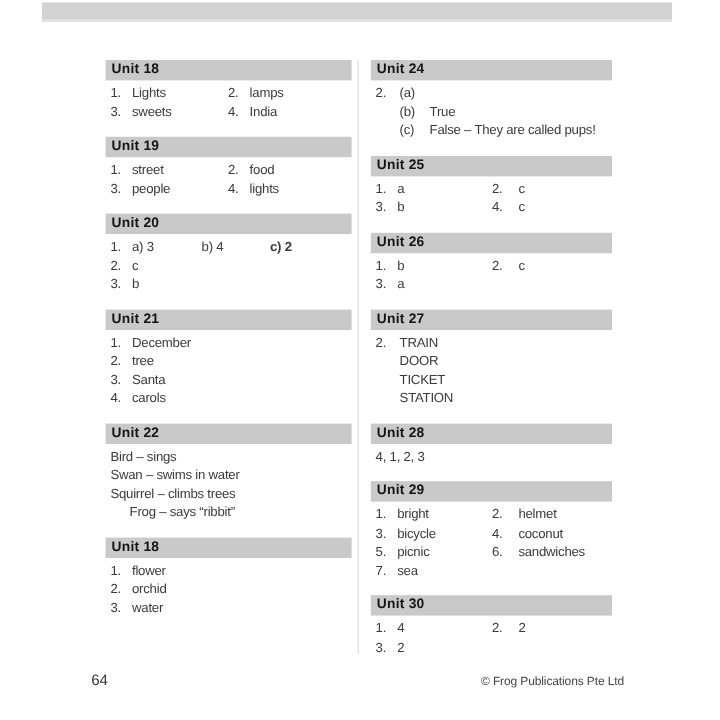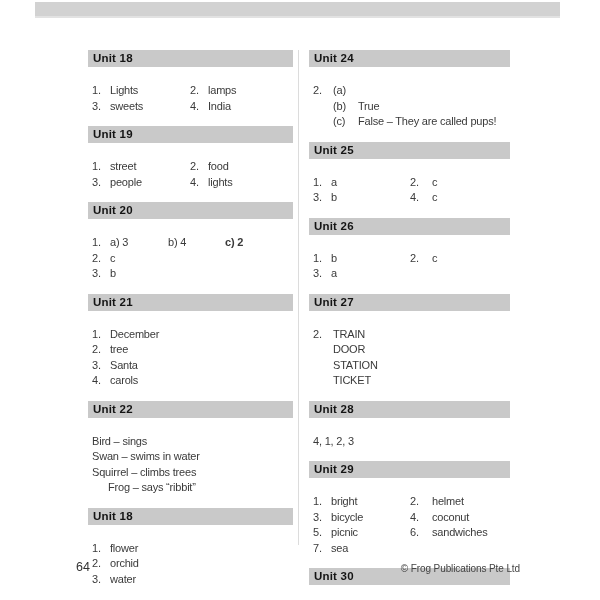--- a/index.html
+++ b/index.html
@@ -25,21 +25,21 @@
   .col { position: absolute; top: 50px; }
   .col-left  { left: 88px;  width: 205px; }
   .col-right { left: 309px; width: 201px; }
   .section { margin-bottom: 12px; }
   .bar {
     height: 17px; line-height: 17px;
     background: #c9c9c9;
     color: #141414;
     font-size: 11.5px; font-weight: bold;
     padding-left: 5px;
-    margin-bottom: 16px;
+    margin-bottom: 4px;
     letter-spacing: 0.2px;
   }
   .row {
     display: flex;
     line-height: 15.5px;
     font-size: 11px;
     padding-left: 4px;
     white-space: pre;
     letter-spacing: -0.2px;
     color: #3a3a3a;
@@ -113,22 +113,22 @@
       </div>
       <div class="section">
         <div class="bar">Unit 26</div>
         <div class="row"><span style="flex: 0 0 18px; width: 18px;">1.</span><span style="flex: 0 0 79px; width: 79px;">b</span><span style="flex: 0 0 22px; width: 22px;">2.</span><span style="flex: 1 1 0%;">c</span></div>
         <div class="row"><span style="flex: 0 0 18px; width: 18px;">3.</span><span style="flex: 1 1 0%;">a</span></div>
       </div>
       <div class="section">
         <div class="bar">Unit 27</div>
         <div class="row"><span style="flex: 0 0 20px; width: 20px;">2.</span><span style="flex: 1 1 0%;">TRAIN</span></div>
         <div class="row"><span style="flex: 0 0 20px; width: 20px;"></span><span style="flex: 1 1 0%;">DOOR</span></div>
+        <div class="row"><span style="flex: 0 0 20px; width: 20px;"></span><span style="flex: 1 1 0%;">TICKET</span></div>
         <div class="row"><span style="flex: 0 0 20px; width: 20px;"></span><span style="flex: 1 1 0%;">STATION</span></div>
-        <div class="row"><span style="flex: 0 0 20px; width: 20px;"></span><span style="flex: 1 1 0%;">TICKET</span></div>
       </div>
       <div class="section">
         <div class="bar">Unit 28</div>
         <div class="row"><span style="flex: 1 1 0%;">4, 1, 2, 3</span></div>
       </div>
       <div class="section">
         <div class="bar">Unit 29</div>
         <div class="row"><span style="flex: 0 0 18px; width: 18px;">1.</span><span style="flex: 0 0 79px; width: 79px;">bright</span><span style="flex: 0 0 22px; width: 22px;">2.</span><span style="flex: 1 1 0%;">helmet</span></div>
         <div class="row"><span style="flex: 0 0 18px; width: 18px;">3.</span><span style="flex: 0 0 79px; width: 79px;">bicycle</span><span style="flex: 0 0 22px; width: 22px;">4.</span><span style="flex: 1 1 0%;">coconut</span></div>
         <div class="row"><span style="flex: 0 0 18px; width: 18px;">5.</span><span style="flex: 0 0 79px; width: 79px;">picnic</span><span style="flex: 0 0 22px; width: 22px;">6.</span><span style="flex: 1 1 0%;">sandwiches</span></div>

